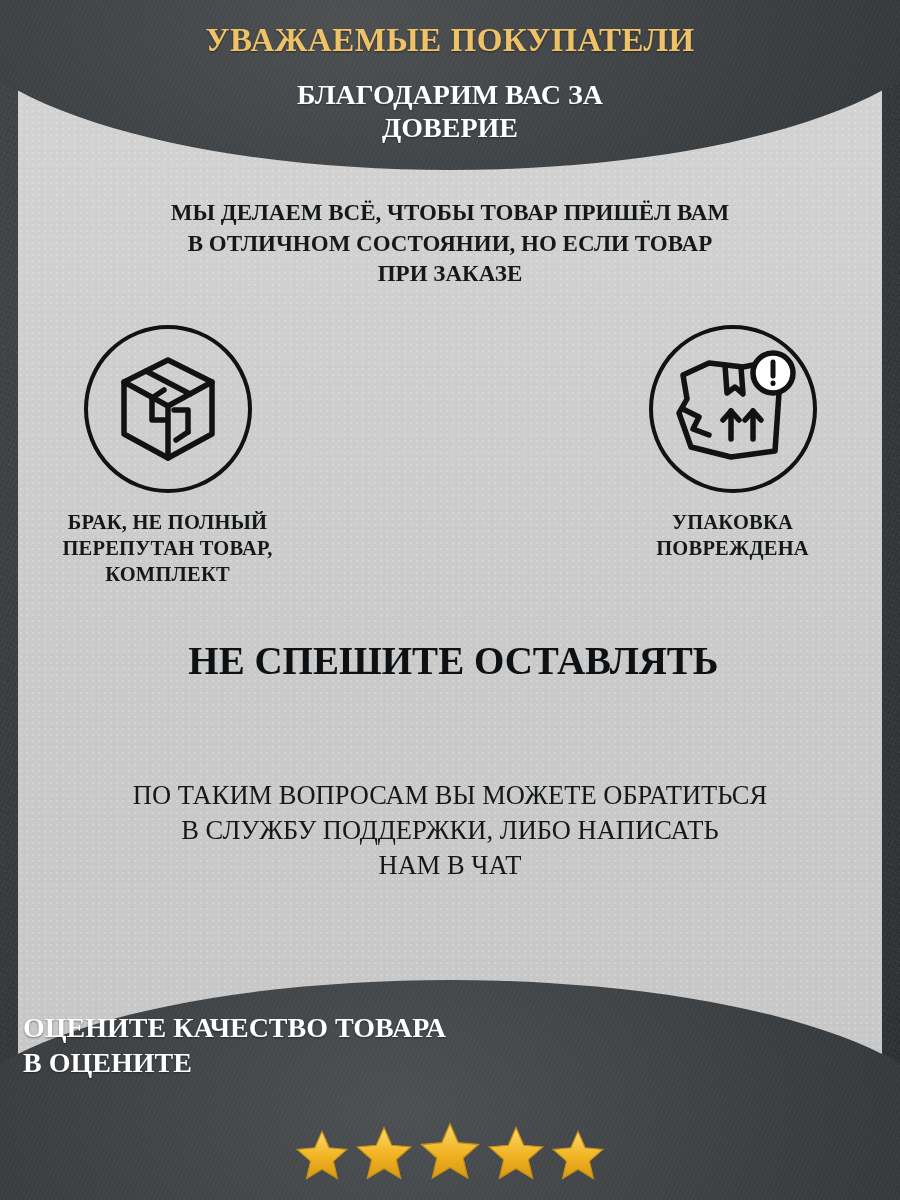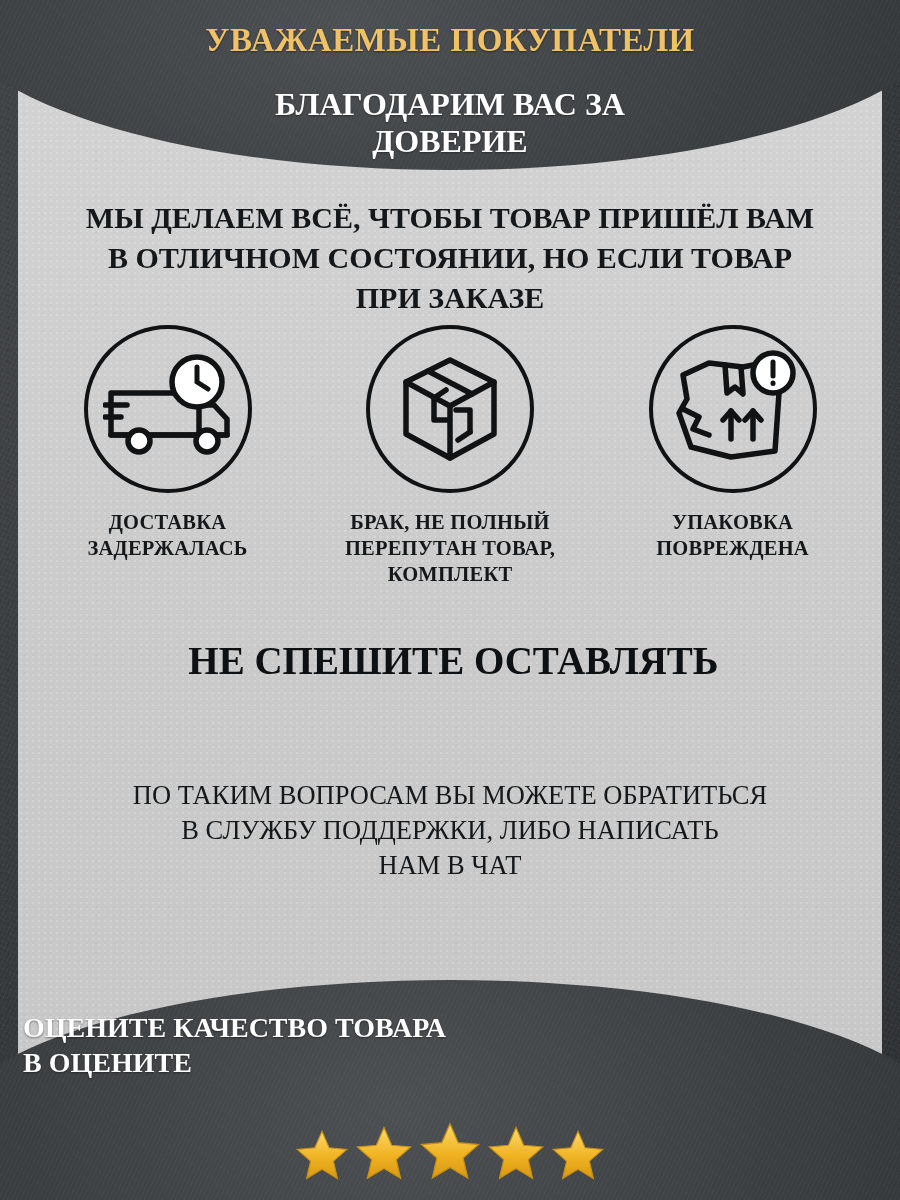--- a/index.html
+++ b/index.html
@@ -104,35 +104,35 @@
     z-index: 5;
   }
   .header-title {
     font-size: 33px;
     font-weight: bold;
     letter-spacing: .5px;
     color: #efc268;
     text-shadow: 0 1px 2px rgba(0,0,0,.45);
   }
   .header-sub {
-    margin-top: 27px;
-    font-size: 32px;
+    margin-top: 20px;
+    font-size: 28px;
     font-weight: bold;
     line-height: 1.17;
     color: #ffffff;
     text-shadow: 0 1px 2px rgba(0,0,0,.40);
   }
 
   
   .intro {
     position: absolute;
     left: 60px; right: 60px;
     top: 198px;
     text-align: center;
-    font-size: 30px;
+    font-size: 23px;
     font-weight: bold;
     line-height: 1.33;
     color: #15181a;
     z-index: 4;
   }
 
   
   .icons-row {
     position: absolute;
     left: 35px; right: 35px;
@@ -245,49 +245,20 @@
   </div>
 
   <div class="intro">
     <div>МЫ ДЕЛАЕМ ВСЁ, ЧТОБЫ ТОВАР ПРИШЁЛ ВАМ</div>
     <div>В ОТЛИЧНОМ СОСТОЯНИИ, НО ЕСЛИ ТОВАР</div>
     <div>ПРИ ЗАКАЗЕ</div>
   </div>
 
   <div class="icons-row">
 
-    <div class="icon-col">
-      <div class="icon-circle">
-        <svg width="130" height="120" viewBox="0 0 130 120" fill="none" xmlns="http://www.w3.org/2000/svg">
-          <g stroke="#101214" stroke-width="5.5" stroke-linecap="round" stroke-linejoin="round" fill="none">
-
-            <path d="M8 44 L8 86 L96 86 L96 44 Z"></path>
-
-            <path d="M96 56 L111 56 L124 70 L124 86 L96 86"></path>
-
-            <path d="M8 86 L124 86"></path>
-
-            <circle cx="36" cy="92" r="11" fill="#ffffff"></circle>
-            <circle cx="104" cy="92" r="11" fill="#ffffff"></circle>
-
-            <path d="M2 56 L24 56"></path>
-            <path d="M2 68 L18 68"></path>
-          </g>
-
-          <circle cx="94" cy="33" r="25" fill="#ffffff" stroke="#101214" stroke-width="5.5"></circle>
-          <g stroke="#101214" stroke-width="5" stroke-linecap="round">
-            <path d="M94 18 L94 33 L105 40"></path>
-          </g>
-        </svg>
-      </div>
-      <div class="icon-caption">
-        <div>ДОСТАВКА</div>
-        <div>ЗАДЕРЖАЛАСЬ</div>
-      </div>
-    </div>
 
     <div class="icon-col">
       <div class="icon-circle">
         <svg width="132" height="126" viewBox="0 0 132 126" fill="none" xmlns="http://www.w3.org/2000/svg">
           <g stroke="#101214" stroke-width="5.5" stroke-linecap="round" stroke-linejoin="round" fill="none">
 
             <path d="M22 36 L66 14 L110 36 L110 88 L66 112 L22 88 Z"></path>
             <path d="M22 36 L66 60 L110 36"></path>
             <path d="M66 60 L66 112"></path>
             <path d="M44 25 L88 48"></path>

